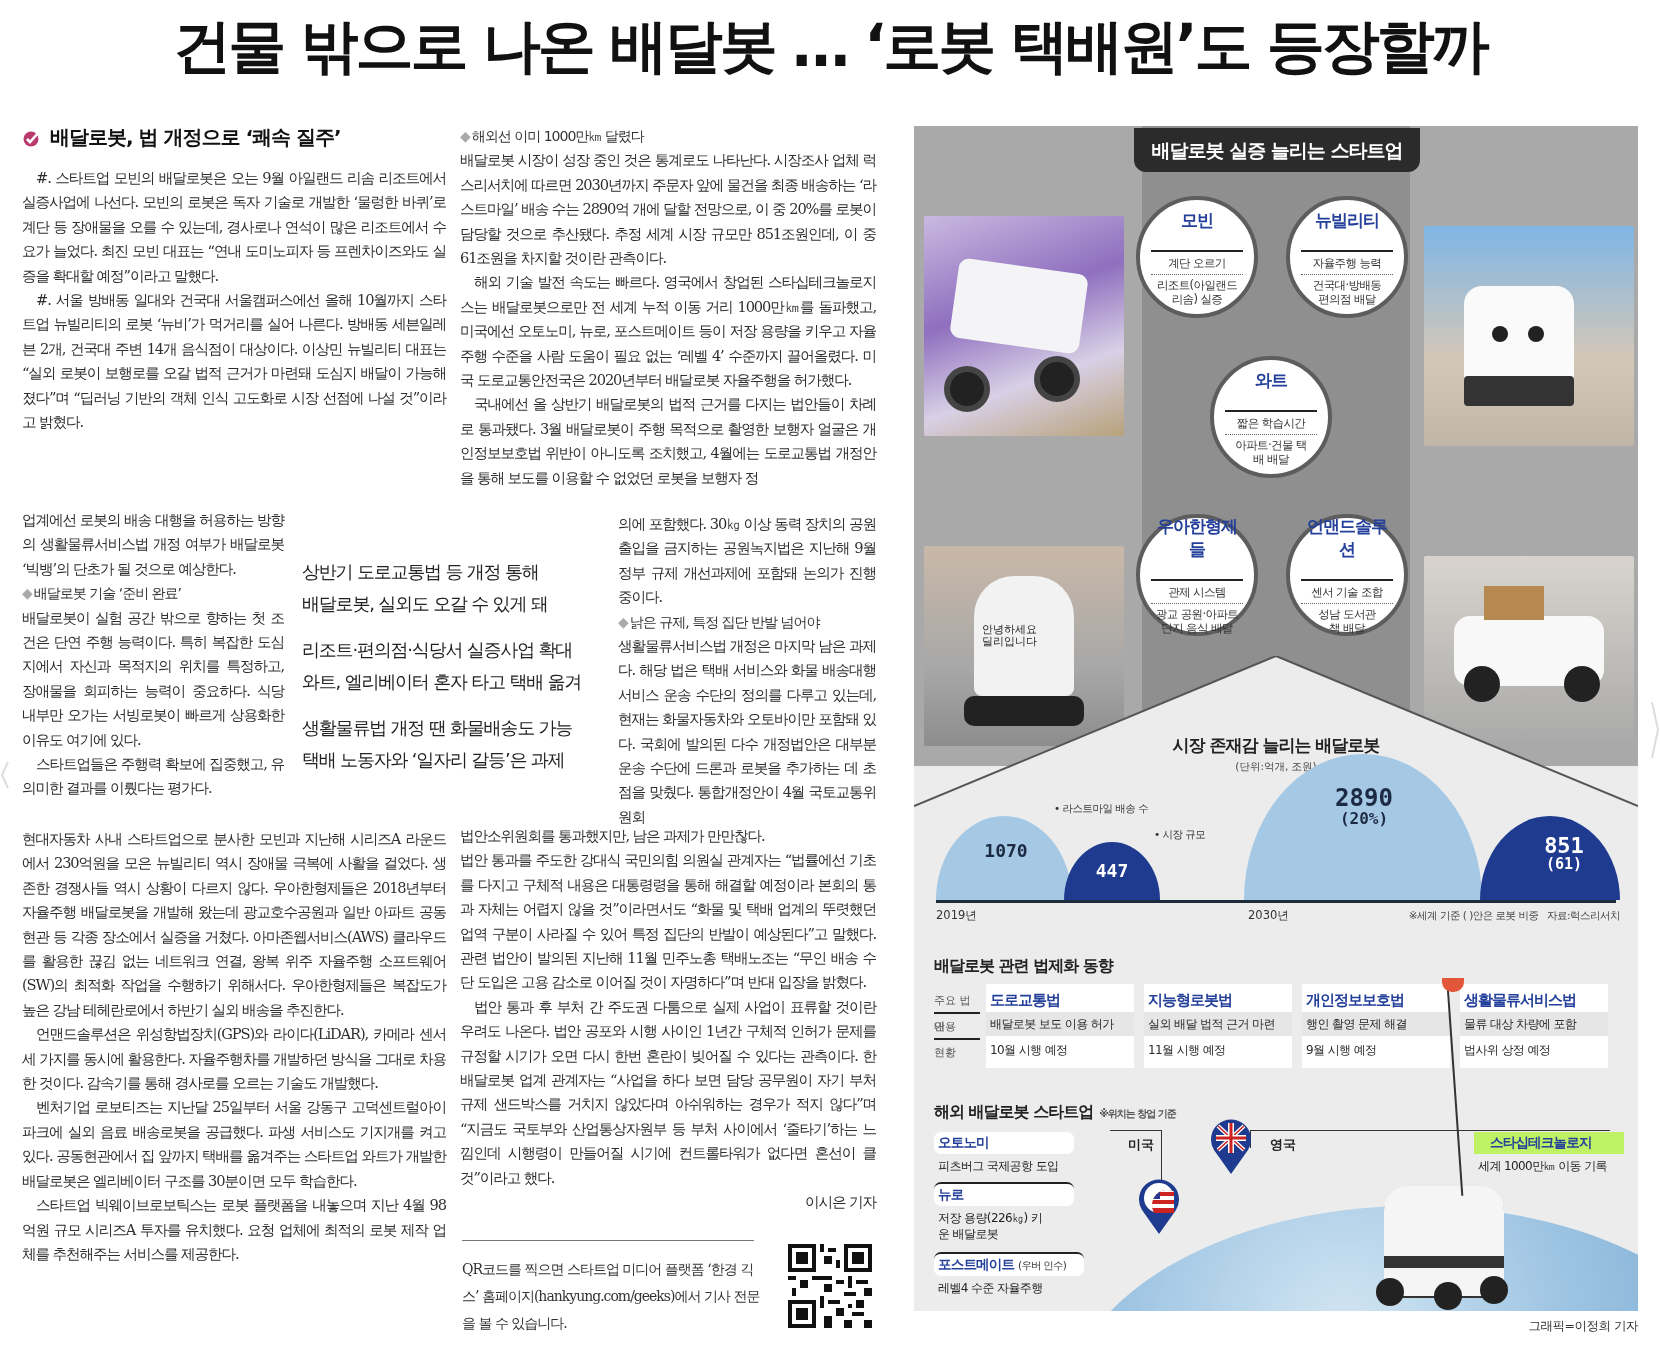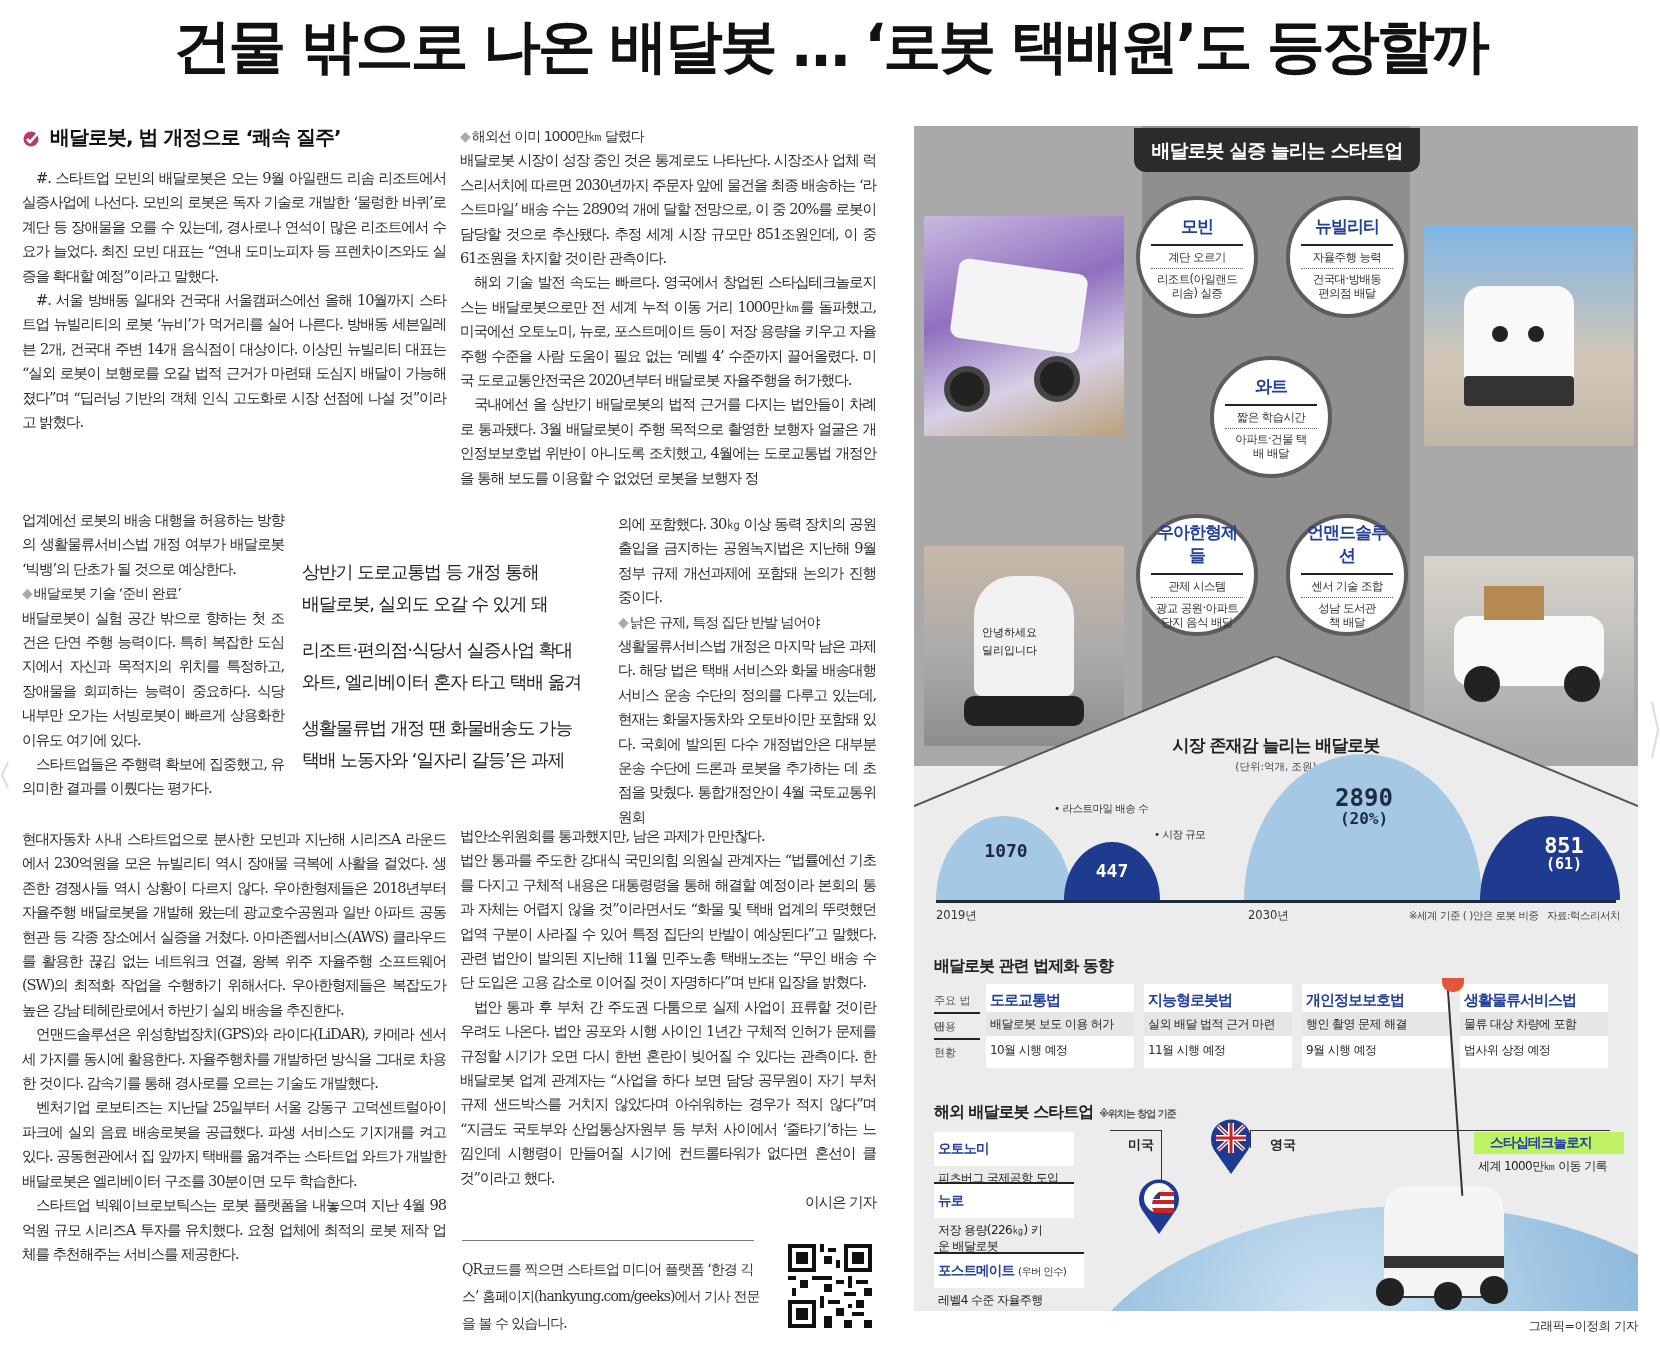--- a/index.html
+++ b/index.html
@@ -53,21 +53,21 @@
     position: absolute; left: 220px; top: 2px; width: 286px; height: 44px;
     background: #2b2b2b; color: #fff; border-radius: 0 0 12px 12px;
     font-size: 19px; font-weight: bold; letter-spacing: -1px; text-align: center; line-height: 44px;
   }
   .photo { position: absolute; border-radius: 2px; }
   .circle {
     position: absolute; width: 122px; height: 122px; border-radius: 50%;
     background: #fff; border: 4px solid #5d5d5d; text-align: center;
     display: flex; flex-direction: column; align-items: center; justify-content: center;
   }
-  .circle .cname { font-size: 17px; font-weight: bold; color: #24409a; letter-spacing: -1px; padding-bottom: 6px; border-bottom: 2px solid #222; width: 92px; }
+  .circle .cname { font-size: 17px; font-weight: bold; color: #24409a; letter-spacing: -1px; padding-bottom: 18px; border-bottom: 2px solid #222; width: 92px; }
   .circle .cfeat { font-size: 11.5px; color: #333; padding: 4px 0 3px; border-bottom: 1px dotted #666; width: 92px; letter-spacing: -0.6px; }
   .circle .cplace { font-size: 11.5px; color: #333; padding-top: 3px; line-height: 14px; letter-spacing: -0.6px; }
 
   .roof { position: absolute; left: 0; top: 530px; width: 724px; height: 260px; }
   .chart-title { position: absolute; left: 0; top: 608px; width: 724px; text-align: center; font-size: 17px; font-weight: bold; letter-spacing: -1px; color: #222; }
   .chart-unit { position: absolute; left: 0; top: 634px; width: 724px; text-align: center; font-size: 10.5px; color: #444; }
   .bubble { position: absolute; border-radius: 50% 50% 0 0 / 100% 100% 0 0; }
   .bubble-label { position: absolute; font-weight: bold; color: #1d2a44; text-align: center; line-height: 1.05; font-family: "DejaVu Sans Mono", monospace; }
   .callout { position: absolute; font-size: 10.5px; color: #333; letter-spacing: -0.5px; }
   .baseline { position: absolute; left: 22px; top: 774px; width: 680px; height: 3px; background: #1f2a3a; }
@@ -79,21 +79,21 @@
   .law-rowlabels div { height: 26px; line-height: 26px; border-bottom: 2px solid #222; }
   .law-rowlabels div:last-child { border-bottom: none; }
   .law-col { position: absolute; top: 858px; width: 148px; background: #fff; padding: 4px 0 6px; }
   .law-col .lname { font-size: 15px; font-weight: bold; color: #24409a; letter-spacing: -1px; height: 24px; line-height: 24px; padding-left: 4px; }
   .law-col .lcontent { font-size: 12px; background: #e6e6e6; height: 24px; line-height: 24px; padding-left: 4px; letter-spacing: -0.6px; }
   .law-col .lstatus { font-size: 12px; height: 26px; line-height: 28px; padding-left: 4px; letter-spacing: -0.6px; }
 
   .ov-title { position: absolute; left: 20px; top: 976px; font-size: 16px; font-weight: bold; color: #222; letter-spacing: -1px; }
   .ov-note { font-size: 10px; font-weight: bold; color: #555; margin-left: 6px; }
   .ov-item { position: absolute; left: 20px; width: 140px; }
-  .ov-item .oname { font-size: 13.5px; font-weight: bold; color: #24409a; background: #fff; padding: 8px 4px; border-top: 2px solid #222; letter-spacing: -0.8px; }
+  .ov-item .oname { font-size: 13.5px; font-weight: bold; color: #24409a; background: #fff; padding: 2px 4px; border-top: 2px solid #222; letter-spacing: -0.8px; border-radius: 7px; }
   .ov-item .odesc { font-size: 12px; color: #222; padding: 4px 4px; line-height: 16px; letter-spacing: -0.6px; }
   .ov-item .osub { font-size: 10.5px; font-weight: normal; color: #333; }
   .globe { position: absolute; left: 150px; top: 1080px; width: 700px; height: 420px; border-radius: 50%; background: radial-gradient(circle at 40% 30%, #d3e6f3 0%, #9cc3e2 45%, #6a9dc8 100%); }
   .pin { position: absolute; width: 46px; height: 58px; }
   .country { position: absolute; font-size: 13px; font-weight: bold; color: #222; }
   .connector { position: absolute; border-top: 1px solid #333; }
   .starship { position: absolute; right: 14px; top: 1006px; width: 150px; }
   .starship .oname { font-size: 13.5px; font-weight: bold; color: #24409a; background: #bef264; padding: 2px 16px; letter-spacing: -0.8px; }
   .starship .odesc { font-size: 12px; color: #222; padding: 4px 4px; letter-spacing: -0.6px; }
 
@@ -219,21 +219,21 @@
     <div style="position:absolute; left:110px; top:140px; width:46px; height:46px; border-radius:50%; background:#222; border:6px solid #444;"></div>
   </div>
   <div class="photo" style="left:510px; top:100px; width:210px; height:220px; background:linear-gradient(180deg,#7fb6e5 0%,#d3c7b8 60%,#c0b6a8 100%);">
     <div style="position:absolute; left:40px; top:60px; width:110px; height:110px; background:#fafafa; border-radius:18px;"></div>
     <div style="position:absolute; left:68px; top:100px; width:16px; height:16px; border-radius:50%; background:#222;"></div>
     <div style="position:absolute; left:104px; top:100px; width:16px; height:16px; border-radius:50%; background:#222;"></div>
     <div style="position:absolute; left:40px; top:150px; width:110px; height:30px; background:#333; border-radius:4px;"></div>
   </div>
   <div class="photo" style="left:10px; top:420px; width:200px; height:200px; background:linear-gradient(180deg,#c9b8a8 0%,#a8a8a8 60%,#8d8d8d 100%);">
     <div style="position:absolute; left:50px; top:30px; width:100px; height:120px; background:#f2f2f2; border-radius:40px 40px 8px 8px;"></div>
-    <div style="position:absolute; left:58px; top:78px; font-size:11px; color:#222; width:60px; line-height:18px;">안녕하세요 딜리입니다</div>
+    <div style="position:absolute; left:58px; top:78px; font-size:11px; color:#222; width:60px; line-height:12px;">안녕하세요 딜리입니다</div>
     <div style="position:absolute; left:40px; top:150px; width:120px; height:30px; background:#222; border-radius:10px;"></div>
   </div>
   <div class="photo" style="left:510px; top:430px; width:210px; height:190px; background:linear-gradient(180deg,#d8d4cd 0%,#a9a9a9 100%);">
     <div style="position:absolute; left:30px; top:60px; width:150px; height:70px; background:#f8f8f8; border-radius:16px;"></div>
     <div style="position:absolute; left:60px; top:30px; width:60px; height:34px; background:#b5894f;"></div>
     <div style="position:absolute; left:40px; top:110px; width:36px; height:36px; border-radius:50%; background:#222;"></div>
     <div style="position:absolute; left:140px; top:110px; width:36px; height:36px; border-radius:50%; background:#222;"></div>
   </div>
 
   <div class="info-title">배달로봇 실증 늘리는 스타트업</div>

